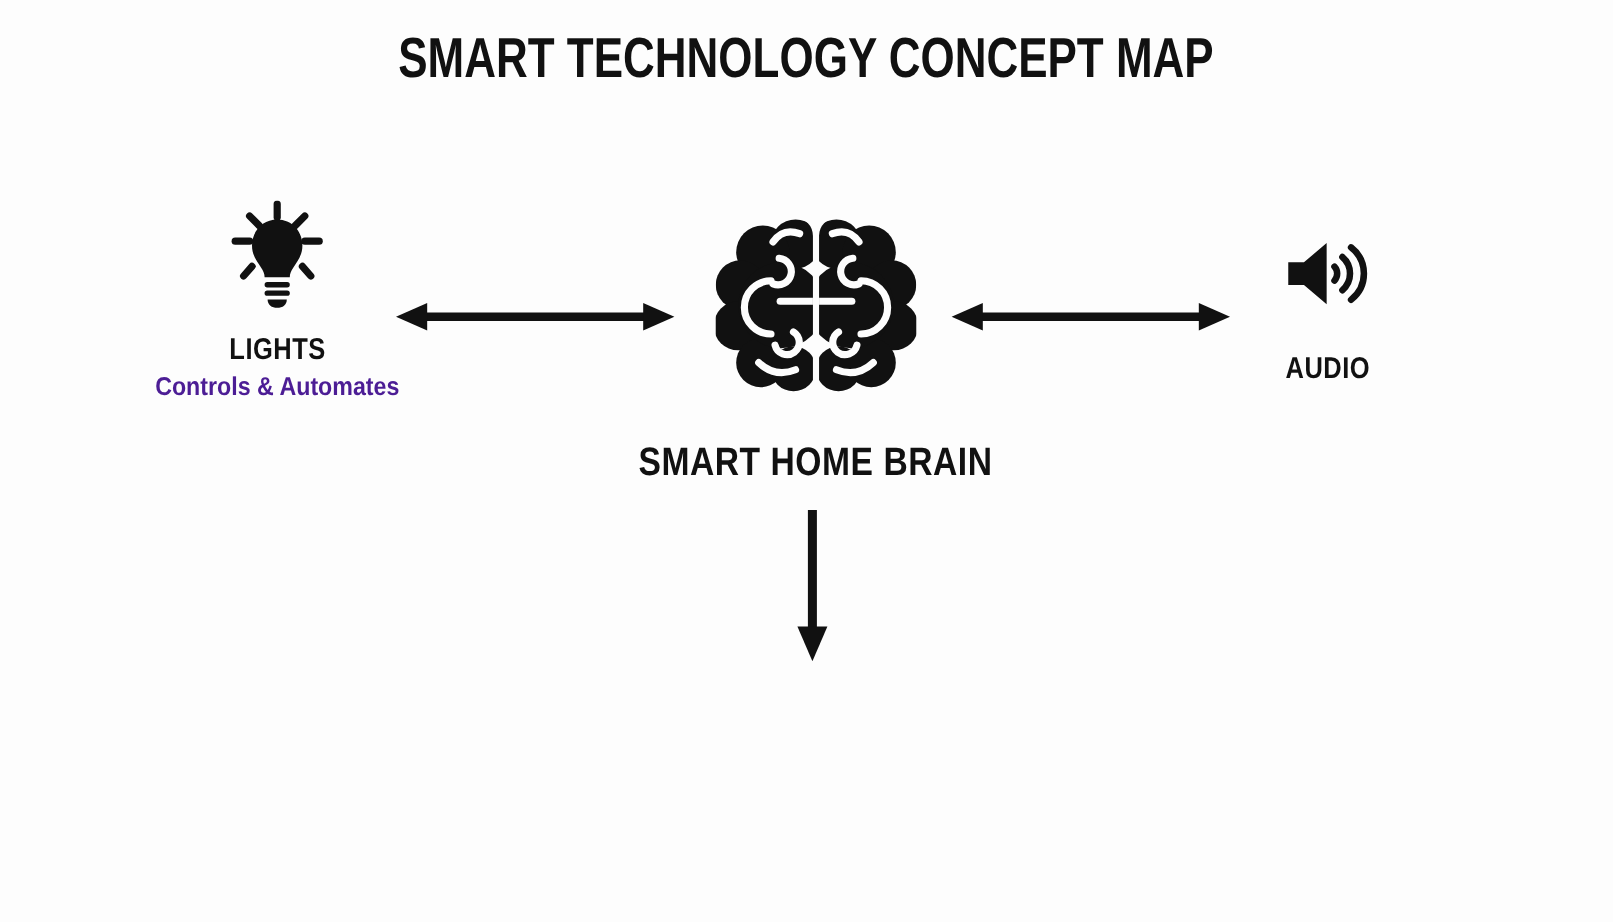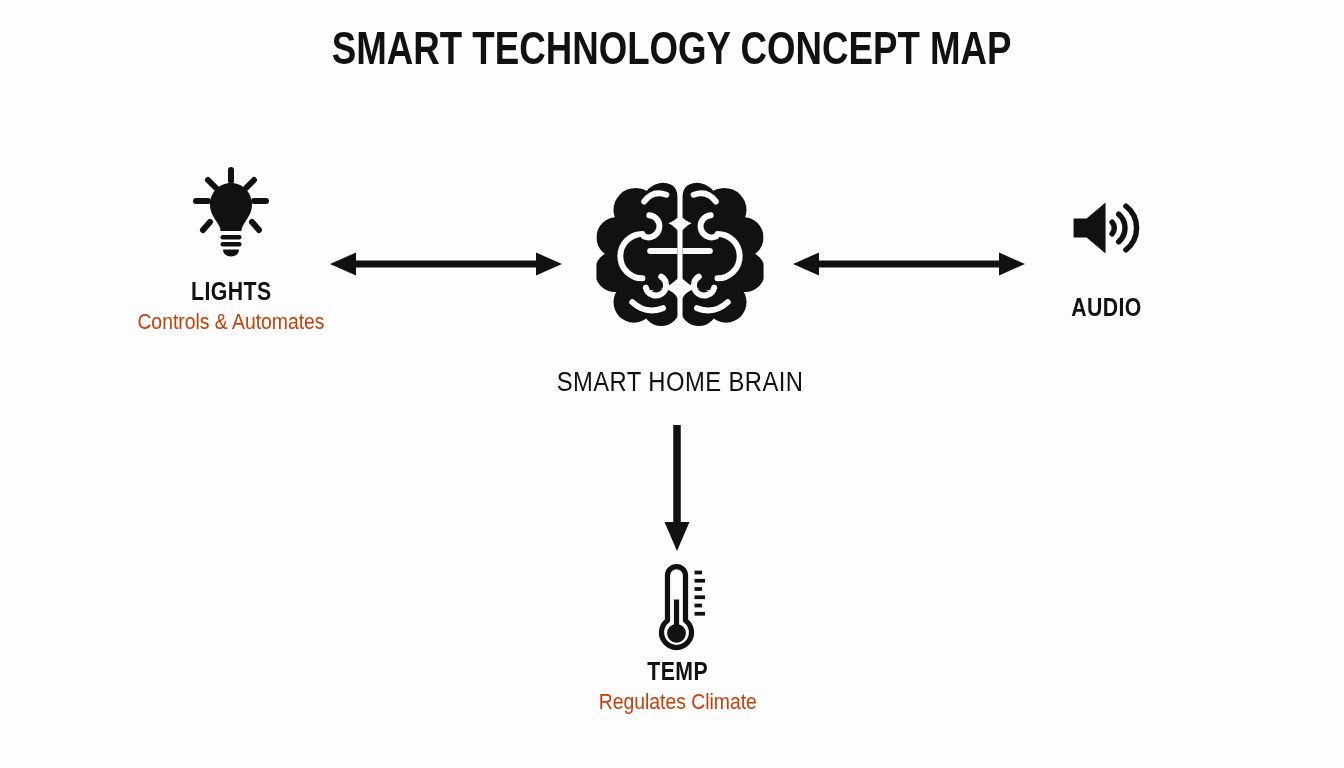--- a/index.html
+++ b/index.html
@@ -33,25 +33,25 @@
   .node{
     position:absolute;
     display:flex;flex-direction:column;align-items:center;
     text-align:center;
   }
   .node-label{
     font-weight:800;font-size:25px;letter-spacing:.5px;
     white-space:nowrap;line-height:1.1;
   }
   .node-desc{
-    font-weight:400;font-size:21.5px;color:#c2410c;
+    font-weight:700;font-size:21.5px;color:#4c1d95;
     white-space:nowrap;line-height:1.2;margin-top:4px;
   }
   .center-label{
-    font-weight:400;font-size:28px;letter-spacing:.5px;white-space:nowrap;
+    font-weight:700;font-size:33px;letter-spacing:.5px;white-space:nowrap;
     margin-top:28px;
   }
 
   #node-lights{left:96px;top:167px;width:270px;}
   #node-lights .node-label{margin-top:11px;}
   #node-center{left:522px;top:176px;width:316px;}
   #node-audio{left:975px;top:196px;width:264px;}
   #node-audio .node-label{margin-top:34px;}
   #node-temp{left:546px;top:562px;width:264px;}
 
@@ -140,41 +140,20 @@
         <path d="M57,36 a12,12 0 0,1 0,16"></path>
         <path d="M66,25 a25,25 0 0,1 0,38"></path>
         <path d="M76,14 a38,38 0 0,1 0,60"></path>
       </g>
     </svg>
     <div class="node-label">
       <span class="condense-md">AUDIO</span>
     </div>
   </div>
 
-  <div class="node" id="node-temp">
-    <svg width="60" height="96" viewBox="0 0 80 128" aria-hidden="true">
-      <path d="M26,78 V18 a12,12 0 0 1 24,0 V78 a20,20 0 1 1 -24,0 Z" fill="#fdfdfd" class="" stroke="#111111" stroke-width="7" stroke-linejoin="round"></path>
-      <rect class="ink-fill" x="34.5" y="50" width="7" height="44"></rect>
-      <circle class="ink-fill" cx="38" cy="95" r="12.5"></circle>
-      <g class="ink-stroke" stroke-width="5" stroke-linecap="butt">
-        <path d="M62,14 h10"></path>
-        <path d="M62,25 h14"></path>
-        <path d="M62,36 h10"></path>
-        <path d="M62,47 h14"></path>
-        <path d="M62,58 h10"></path>
-        <path d="M62,69 h14"></path>
-      </g>
-    </svg>
-    <div class="node-label">
-      <span class="condense-md">TEMP</span>
-    </div>
-    <div class="node-desc">
-      <span class="condense-lt">Regulates Climate</span>
-    </div>
-  </div>
 
   <svg class="arrow" id="arrow-left" width="234" height="30" viewBox="0 0 234 30" aria-hidden="true">
     <line x1="18" y1="15" x2="216" y2="15" stroke="#111111" stroke-width="7"></line>
     <polygon class="ink-fill" points="1,15 27,3.5 27,26.5"></polygon>
     <polygon class="ink-fill" points="233,15 207,3.5 207,26.5"></polygon>
   </svg>
 
   <svg class="arrow" id="arrow-right" width="234" height="30" viewBox="0 0 234 30" aria-hidden="true">
     <line x1="18" y1="15" x2="216" y2="15" stroke="#111111" stroke-width="7"></line>
     <polygon class="ink-fill" points="1,15 27,3.5 27,26.5"></polygon>

